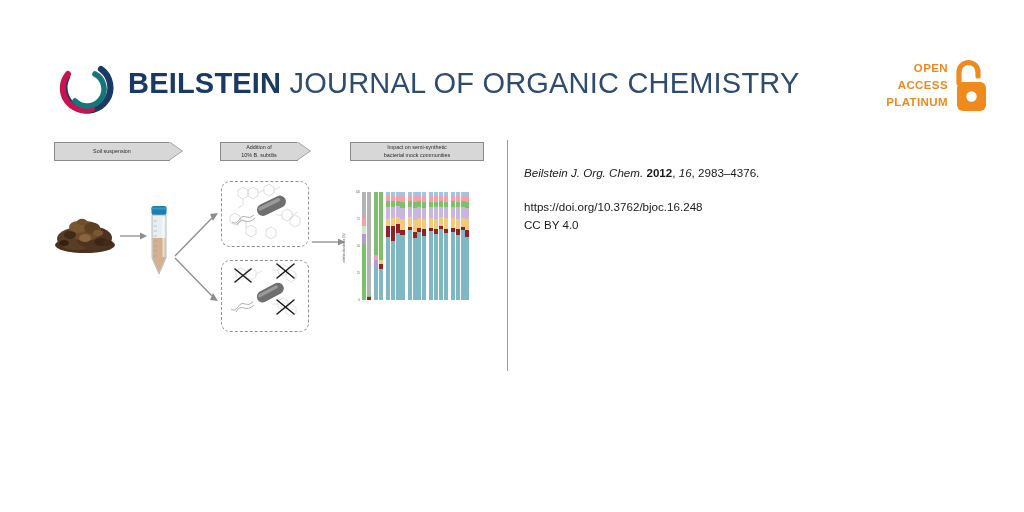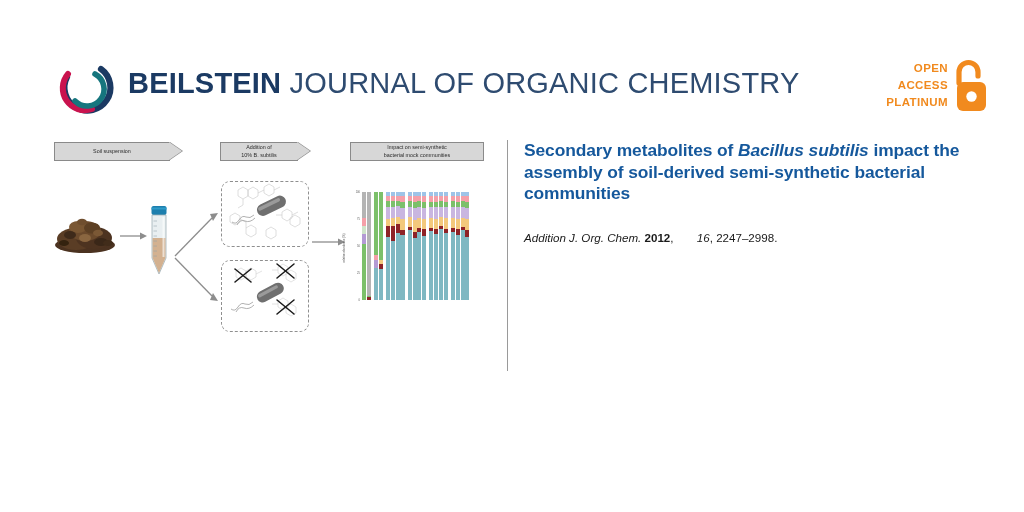--- a/index.html
+++ b/index.html
@@ -238,21 +238,21 @@
     font-weight: normal;
   }
   #citation {
     margin: 25px 0 0 0;
     color: #1a1a1a;
     font-size: 11.6px;
     line-height: 16px;
   }
   #citation .j { font-style: italic; }
   #citation .yr { font-weight: bold; }
-  #citation .vol { font-style: italic; margin-left: 20px; }
+  #citation .vol { font-style: italic; }
   #doi-block {
     margin: 17px 0 0 0;
     color: #1a1a1a;
     font-size: 11.6px;
     line-height: 17.5px;
   }
 </style>
 </head>
 <body>
 
@@ -644,19 +644,22 @@
         </div>
       </div>
   </div>
 
 </div>
 
 <div id="divider"></div>
 
 <div id="meta">
 
-  <h1 id="paper-title"><span>Secondary metabolites of </span><span class="ital">Bacillus subtilis</span><span> impact the assembly of soil-derived semi-synthetic bacterial communities</span></h1>
-
-
-  <p id="citation"><span class="j">Addition J. Org. Chem.</span> <span class="yr">2012</span>, <span class="vol">16</span>, <span>2247–2998.</span></p>
-
+
+
+  <p id="citation"><span class="j">Beilstein J. Org. Chem.</span> <span class="yr">2012</span>, <span class="vol">16</span>, <span>2983–4376.</span></p>
+
+  <p id="doi-block">
+    <span>https://doi.org/10.3762/bjoc.16.248</span><br>
+    <span>CC BY 4.0</span>
+  </p>
 
 </div>
 
 </body></html>

